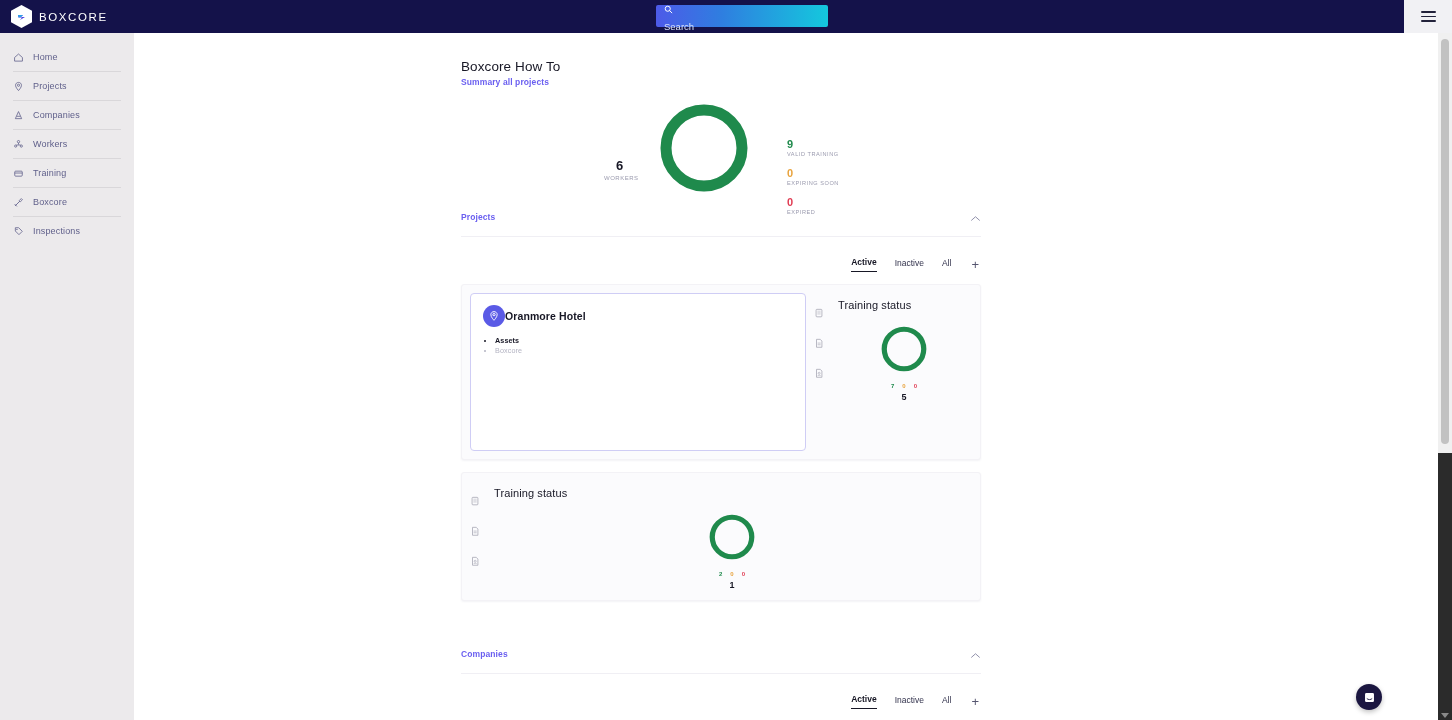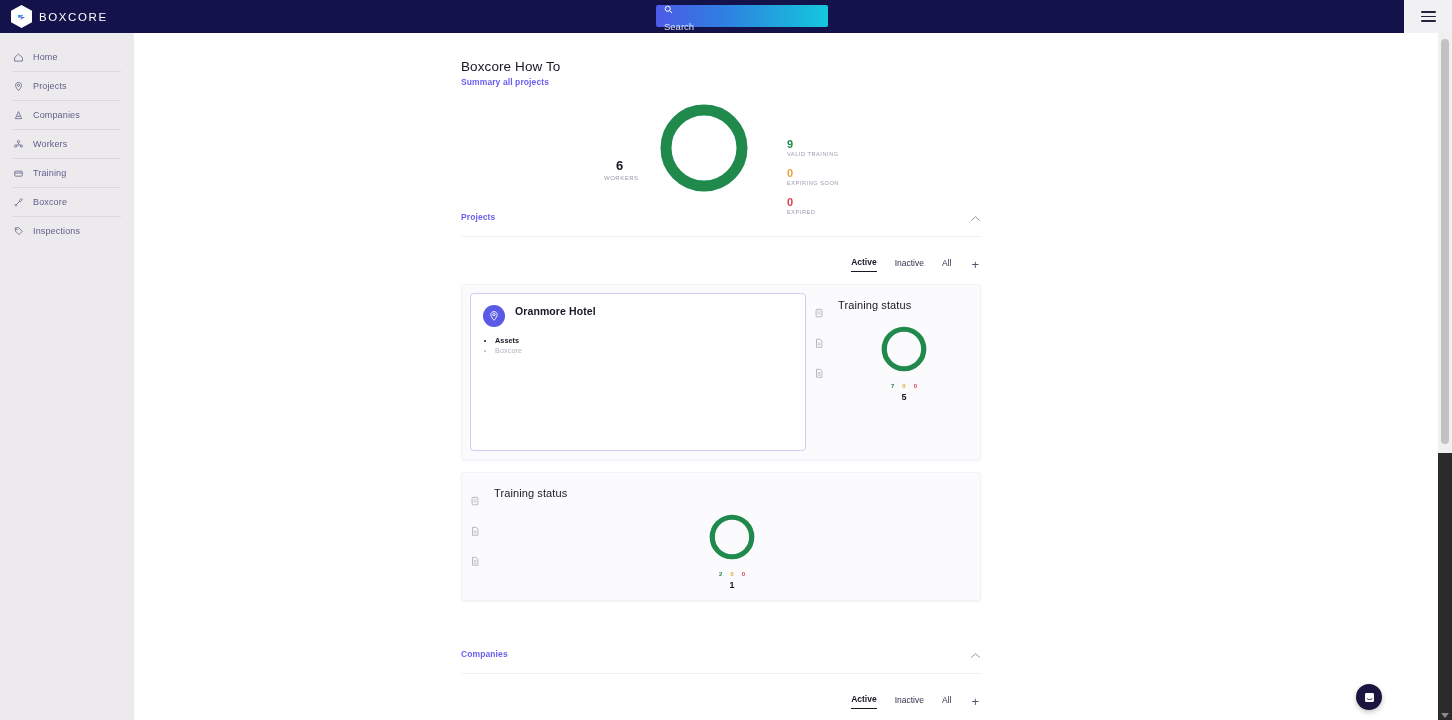--- a/index.html
+++ b/index.html
@@ -111,21 +111,21 @@
   .card-row {
     display: flex; width: 520px; margin-top: 12px;
     background: #fbfbfd; border: 1px solid #f3f2f6; border-radius: 3px;
     box-shadow: 0 1px 2px rgba(20,18,74,.05);
   }
   .entity-card {
     width: 336px; margin: 8px 0 8px 8px; background: #ffffff;
     border: 1px solid #cfcdf5; border-radius: 4px; padding: 11px 12px;
     min-height: 158px;
   }
-  .entity-head { display: flex; gap: 10px; }
+  .entity-head { display: flex; align-items: center; }
   .avatar {
     width: 22px; height: 22px; border-radius: 50%; background: #5a5ae6;
     display: flex; align-items: center; justify-content: center; flex: none;
   }
   .entity-name { font-size: 10.5px; font-weight: 700; color: #171725; letter-spacing: .1px; }
   .entity-bullets { margin: 9px 0 0 12px; }
   .entity-bullets li { font-size: 7.2px; line-height: 10px; letter-spacing: .1px; }
   .entity-bullets li.primary { color: #171725; font-weight: 600; }
   .entity-bullets li.secondary { color: #b3b3c2; }
 

